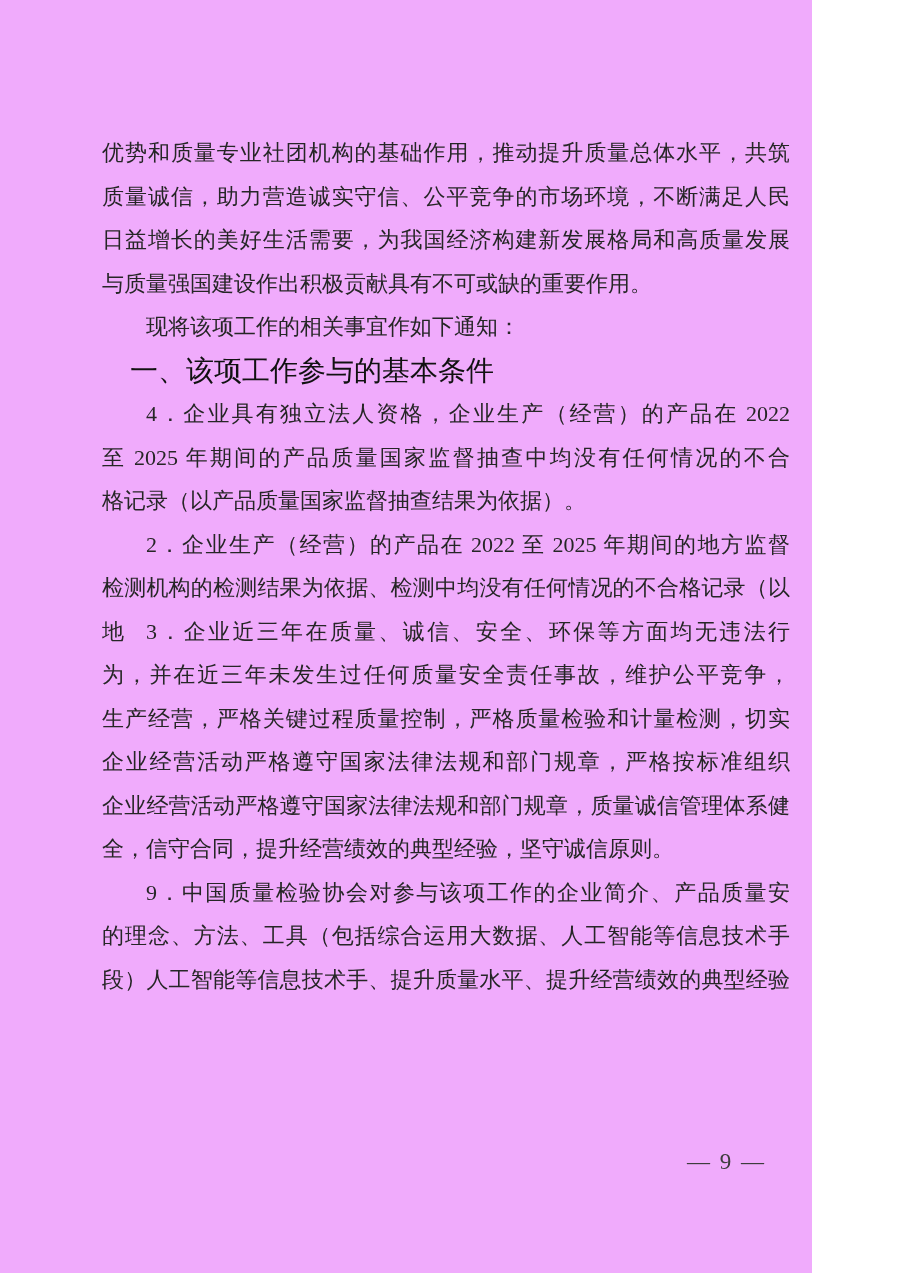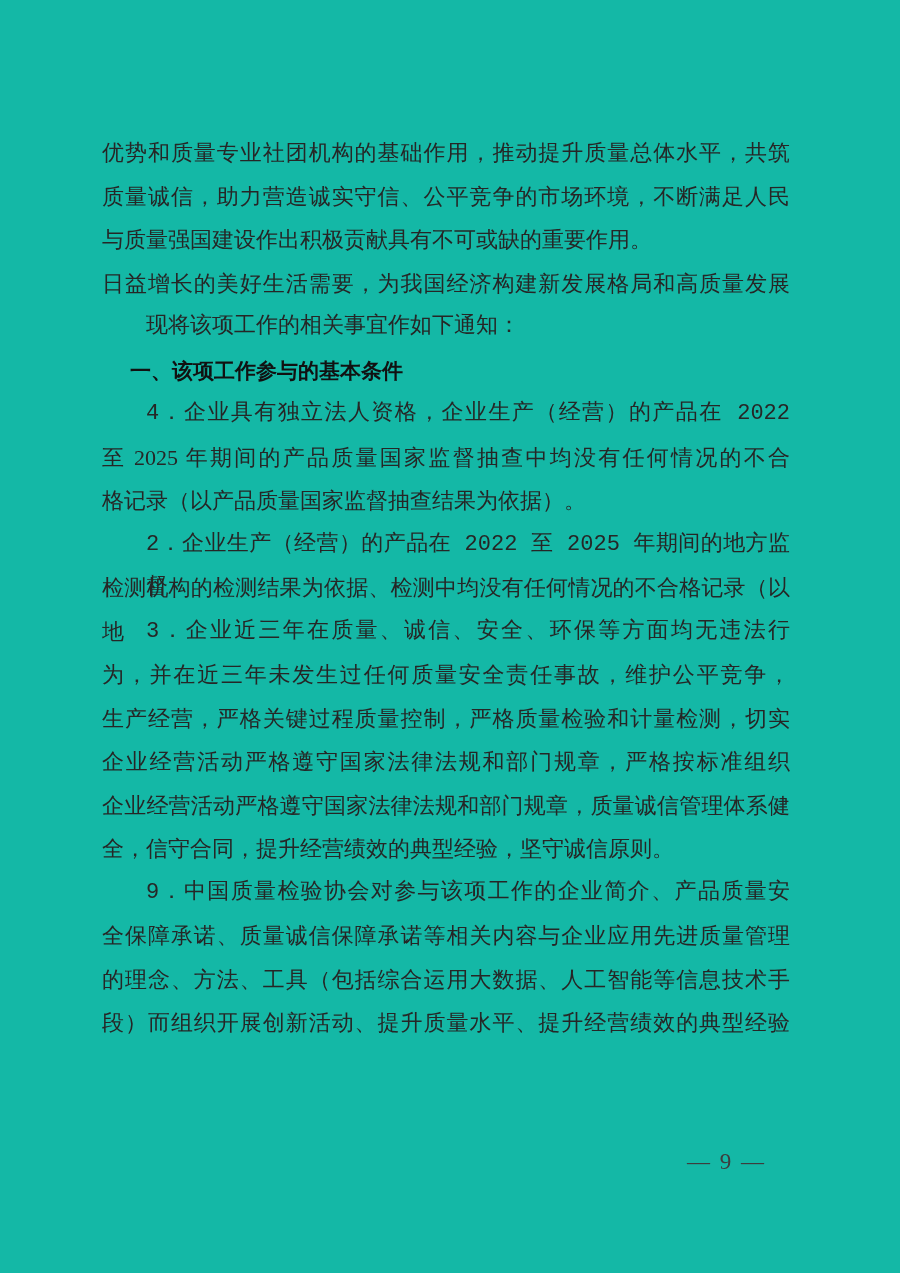--- a/index.html
+++ b/index.html
@@ -2,23 +2,23 @@
 <html><head>
 <meta charset="utf-8">
 <style>
   html, body {
     margin: 0;
     padding: 0;
     background: #ffffff;
   }
   .page {
     position: relative;
-    width: 900px;
+    width: 812px;
     height: 1273px;
-    background: #14b8a6;
+    background: #f0abfc;
     overflow: hidden;
     font-family: "Liberation Serif", "DejaVu Serif", serif;
     color: #262626;
   }
   .content {
     position: absolute;
     left: 102px;
     top: 131px;
     width: 688px;
   }
@@ -37,27 +37,26 @@
     -moz-text-align-last: justify;
     text-justify: inter-character;
   }
   
   .end {
     text-align: left;
   }
   
   .indent {
     padding-left: 44px;
-    font-family: Liberation Mono, monospace;
   }
   
   .heading {
     font-family: "Liberation Sans", "DejaVu Sans", sans-serif;
-    font-weight: 700;
-    font-size: 21px;
+    font-weight: 400;
+    font-size: 28px;
     color: #111111;
     padding-left: 28px;
     text-align: left;
   }
   .footer {
     position: absolute;
     left: 102px;
     top: 1146px;
     width: 688px;
     height: 32px;
@@ -71,35 +70,34 @@
     letter-spacing: 2px;
   }
 </style>
 </head>
 <body>
 
 <div class="page">
   <div class="content">
     <div class="line full">优势和质量专业社团机构的基础作用，推动提升质量总体水平，共筑</div>
     <div class="line full">质量诚信，助力营造诚实守信、公平竞争的市场环境，不断满足人民</div>
+    <div class="line full">日益增长的美好生活需要，为我国经济构建新发展格局和高质量发展</div>
     <div class="line end">与质量强国建设作出积极贡献具有不可或缺的重要作用。</div>
-    <div class="line full">日益增长的美好生活需要，为我国经济构建新发展格局和高质量发展</div>
     <div class="line end indent">现将该项工作的相关事宜作如下通知：</div>
     <div class="line heading">一、该项工作参与的基本条件</div>
     <div class="line full indent">4．企业具有独立法人资格，企业生产（经营）的产品在 2022</div>
     <div class="line full">至 2025 年期间的产品质量国家监督抽查中均没有任何情况的不合</div>
     <div class="line end">格记录（以产品质量国家监督抽查结果为依据）。</div>
     <div class="line full indent">2．企业生产（经营）的产品在 2022 至 2025 年期间的地方监督</div>
     <div class="line full">检测机构的检测结果为依据、检测中均没有任何情况的不合格记录（以地</div>
     <div class="line full indent">3．企业近三年在质量、诚信、安全、环保等方面均无违法行</div>
     <div class="line full">为，并在近三年未发生过任何质量安全责任事故，维护公平竞争，</div>
     <div class="line full">生产经营，严格关键过程质量控制，严格质量检验和计量检测，切实</div>
     <div class="line full">企业经营活动严格遵守国家法律法规和部门规章，严格按标准组织</div>
     <div class="line full">企业经营活动严格遵守国家法律法规和部门规章，质量诚信管理体系健</div>
     <div class="line end">全，信守合同，提升经营绩效的典型经验，坚守诚信原则。</div>
     <div class="line full indent">9．中国质量检验协会对参与该项工作的企业简介、产品质量安</div>
-    <div class="line full">全保障承诺、质量诚信保障承诺等相关内容与企业应用先进质量管理</div>
     <div class="line full">的理念、方法、工具（包括综合运用大数据、人工智能等信息技术手</div>
-    <div class="line full">段）而组织开展创新活动、提升质量水平、提升经营绩效的典型经验</div>
+    <div class="line full">段）人工智能等信息技术手、提升质量水平、提升经营绩效的典型经验</div>
   </div>
 
   <div class="footer">— 9 —</div>
 </div>
 
 </body></html>

